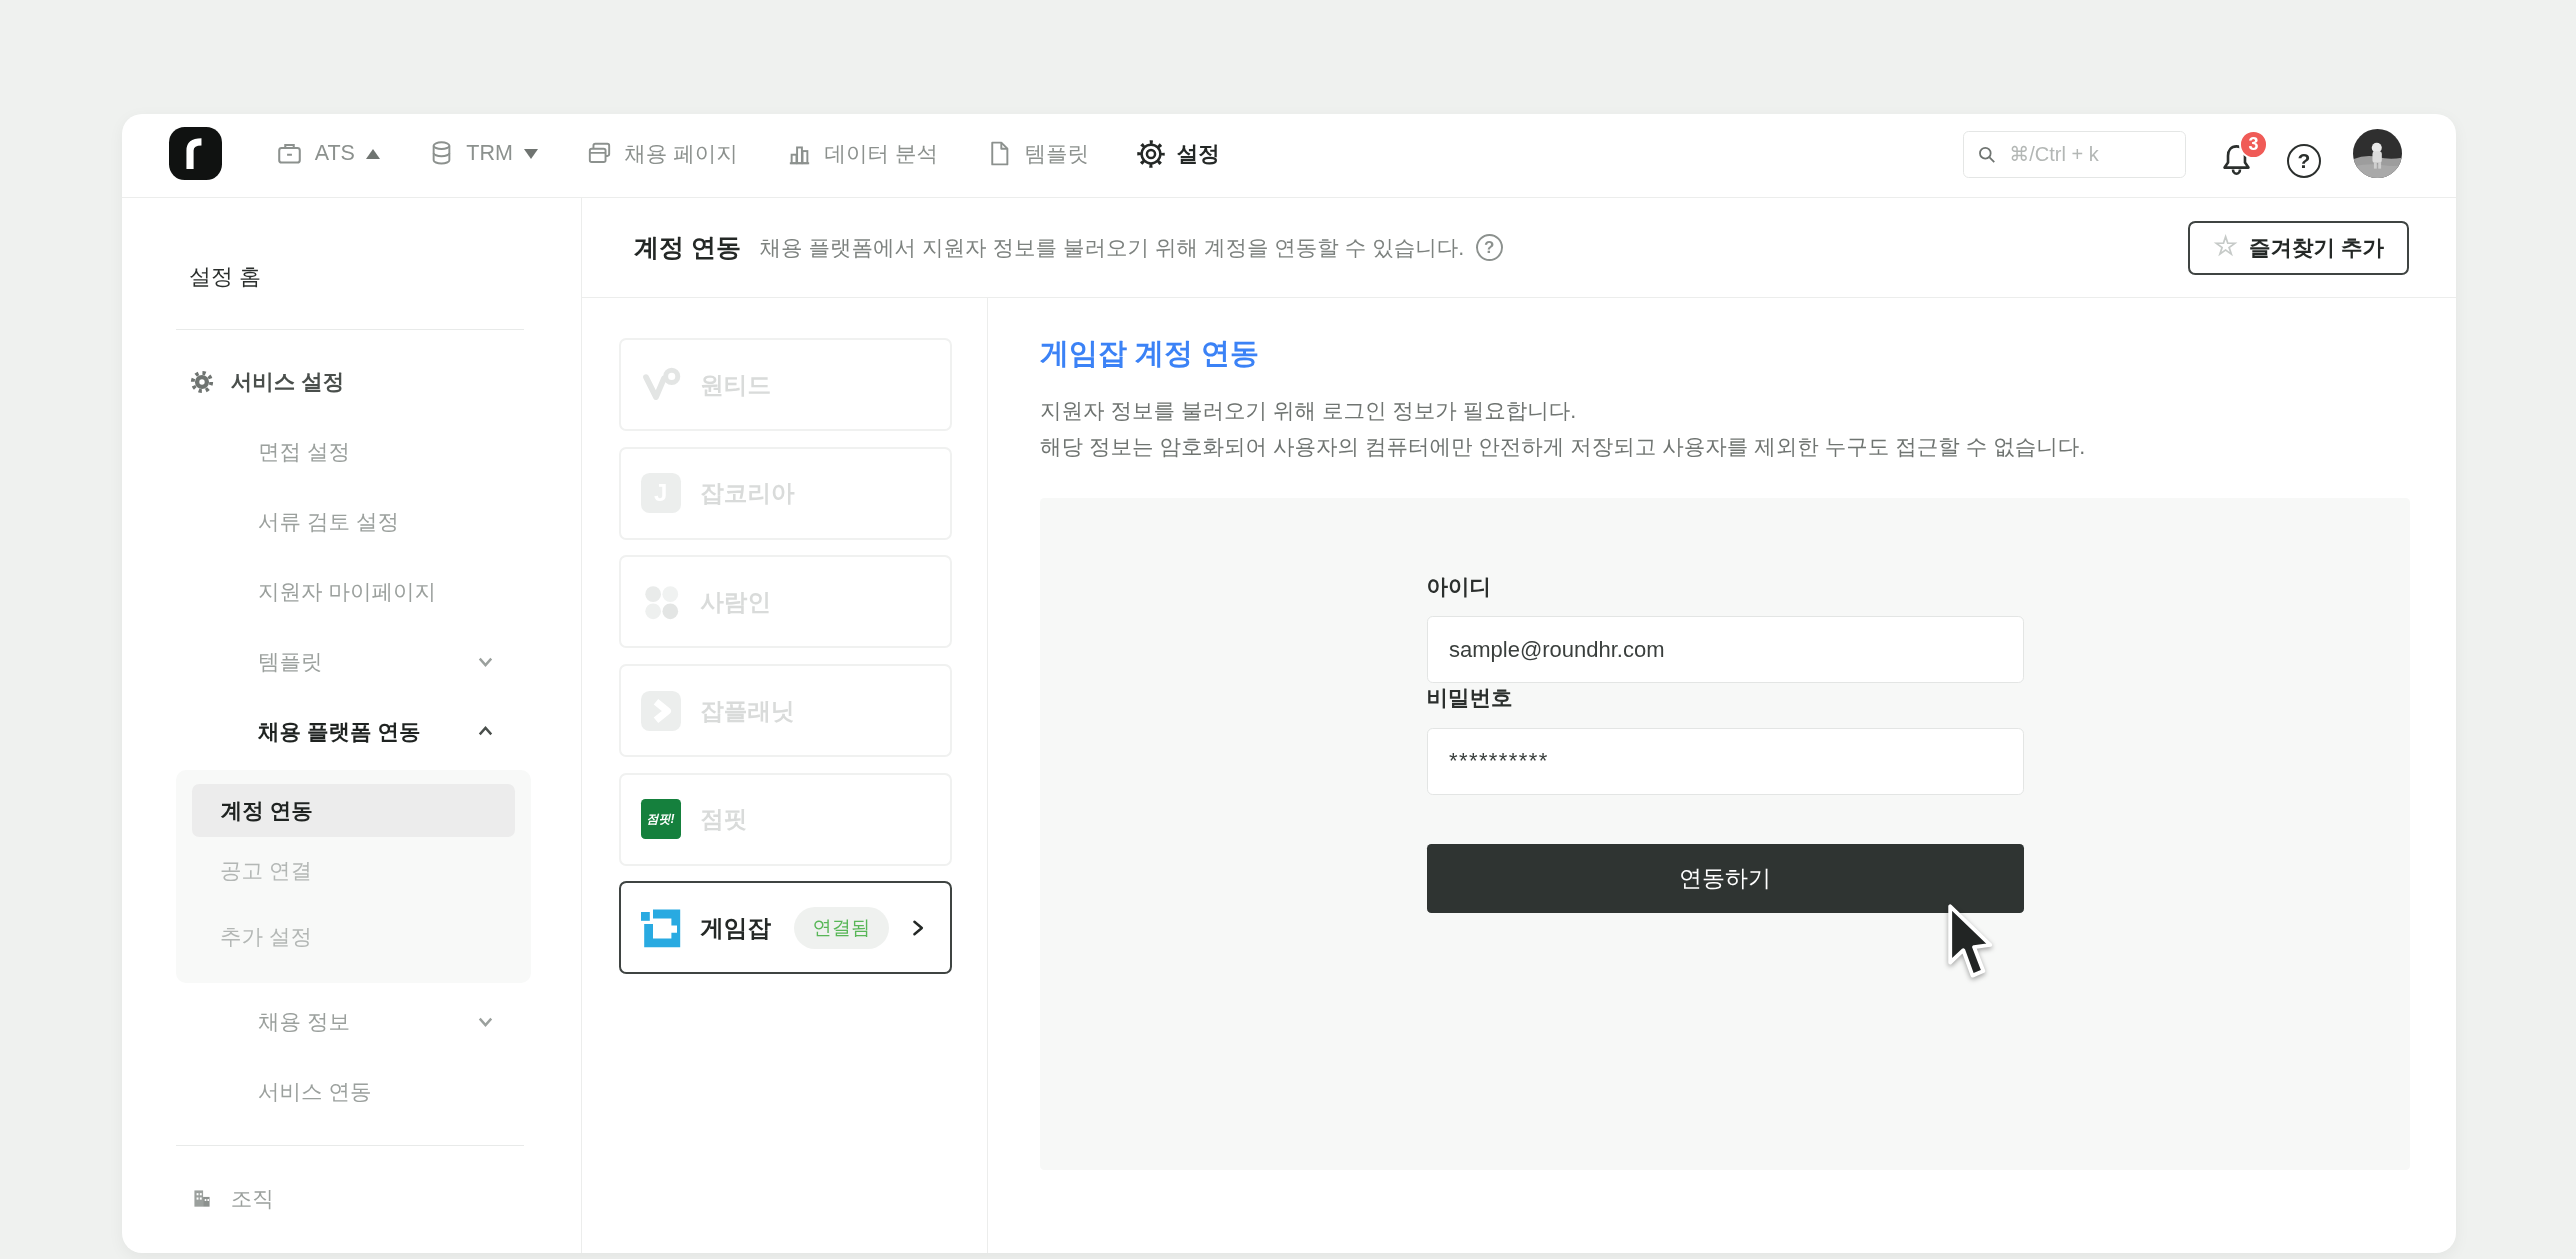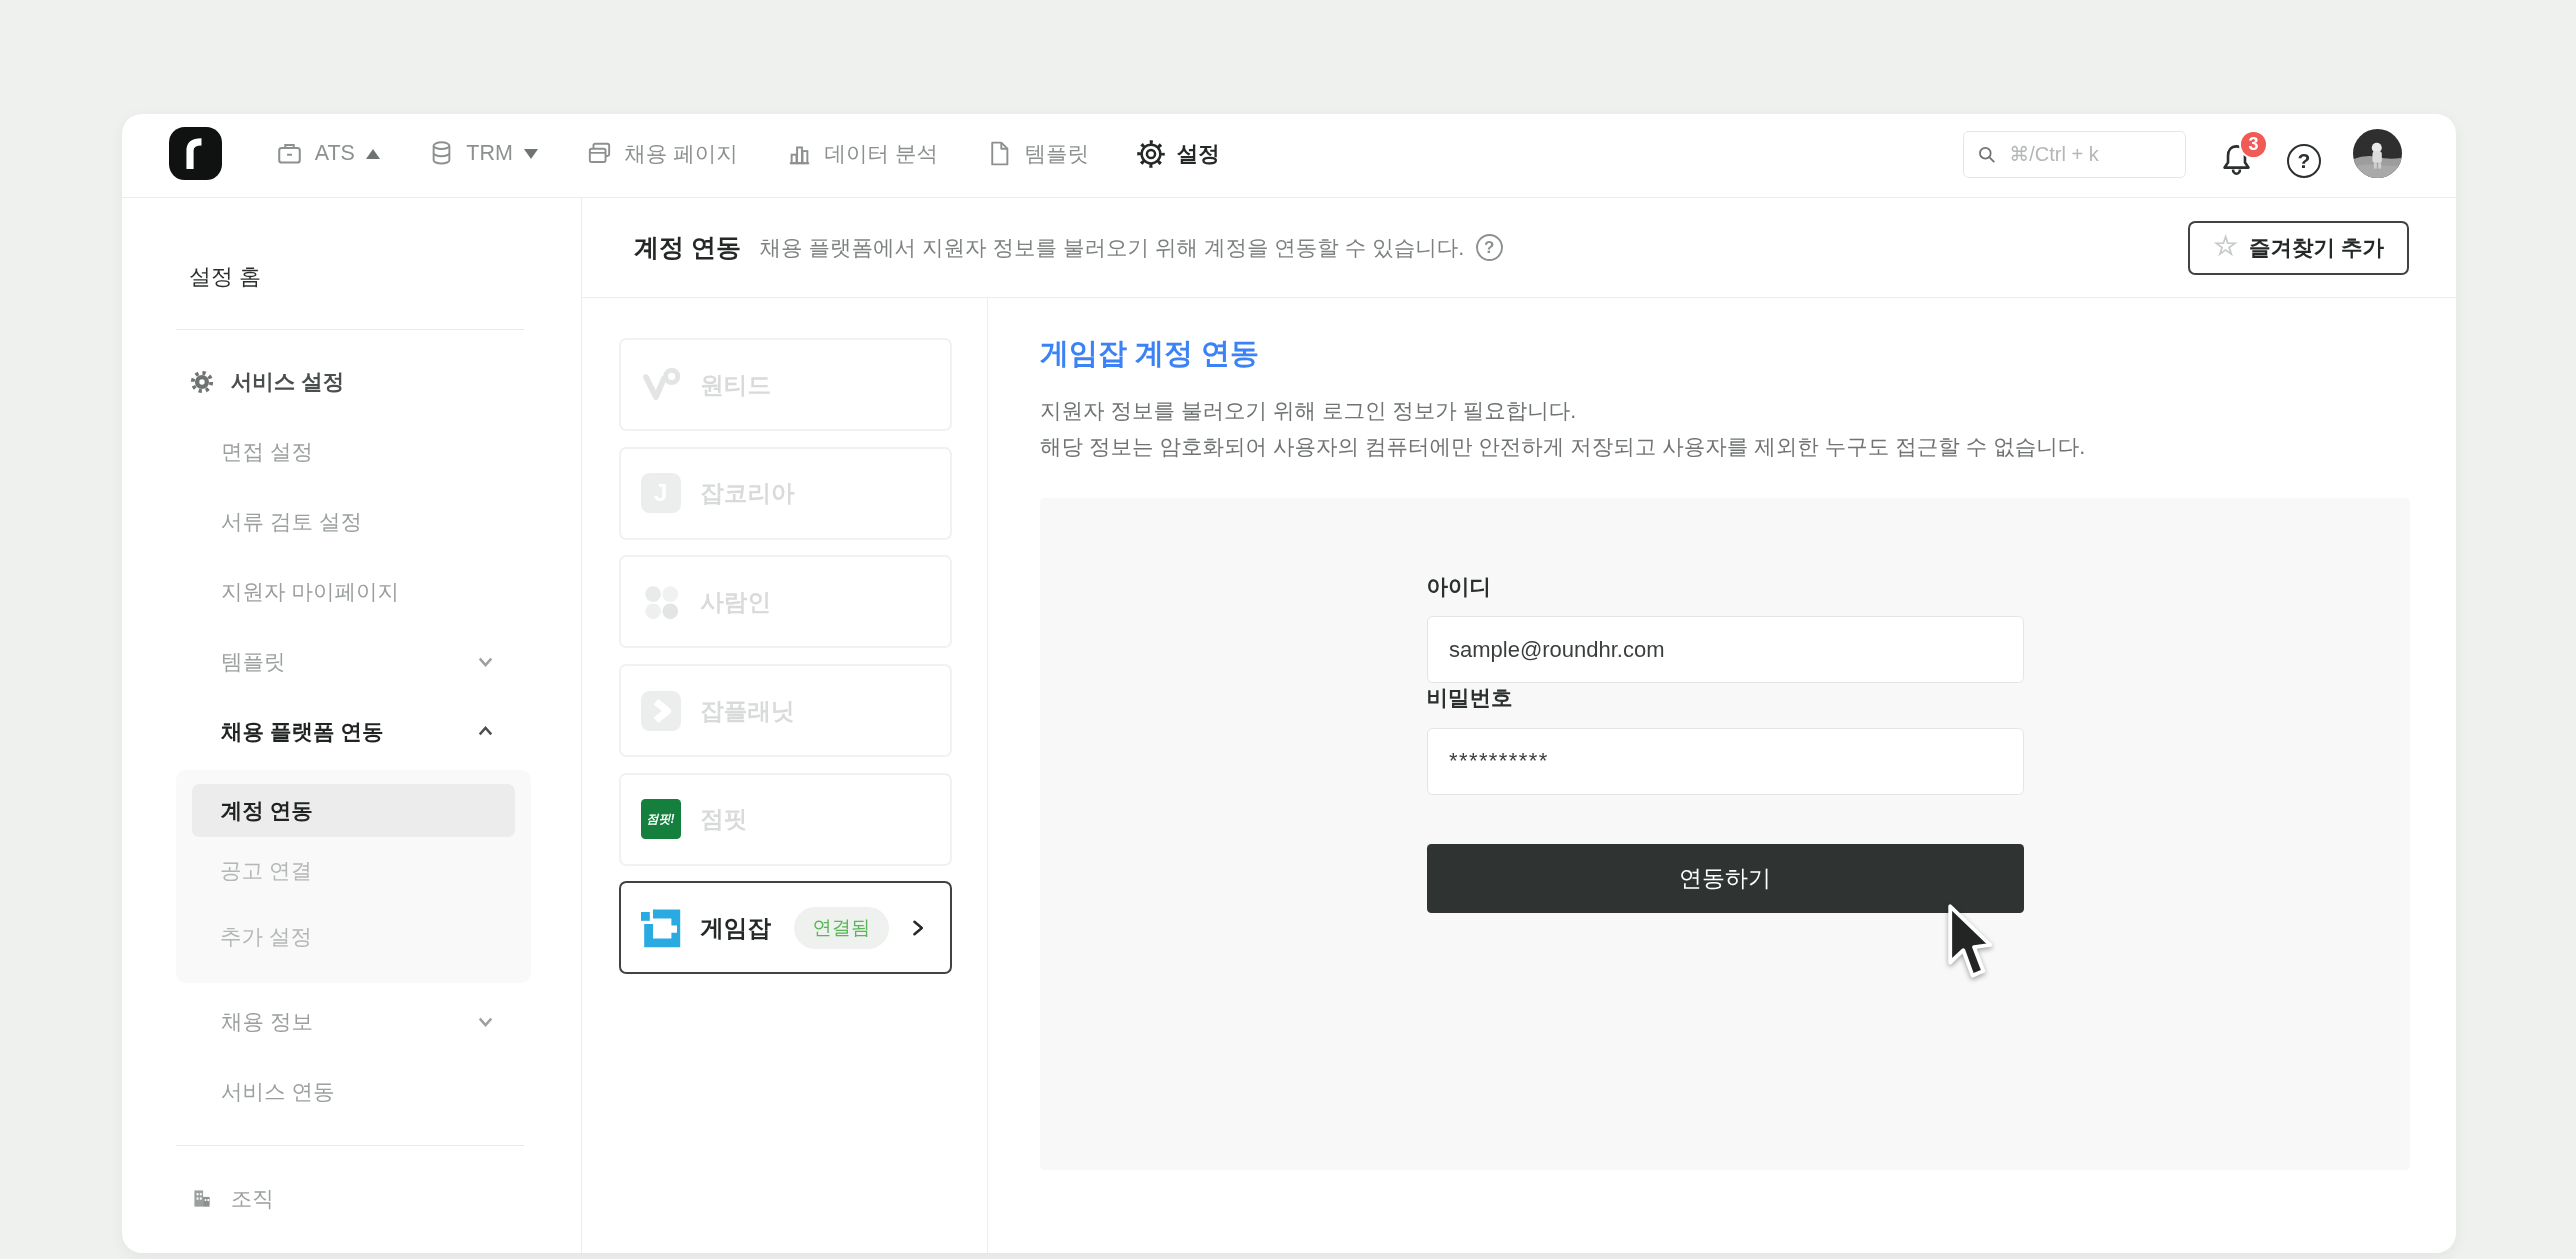--- a/index.html
+++ b/index.html
@@ -24,21 +24,21 @@
   .badge{position:absolute;top:-11.4px;right:-13px;min-width:29px;height:29px;border-radius:14.3px;background:#f05b57;color:#fff;font-size:18px;font-weight:bold;display:flex;align-items:center;justify-content:center;border:2.9px solid #fff;}
   .help-btn{width:34px;height:34px;border-radius:50%;border:2.9px solid #2b2f2d;color:#2b2f2d;font-size:21px;font-weight:bold;display:flex;align-items:center;justify-content:center;}
   .avatar{width:49px;height:49px;border-radius:50%;overflow:hidden;flex:0 0 49px;}
 
   
   .appbody{flex:1;display:flex;min-height:0;}
   .sidebar{flex:0 0 460px;border-right:1.4px solid #ecedec;padding-top:46px;overflow:hidden;}
   .side-head{height:66px;display:flex;align-items:center;padding-left:67px;font-size:22px;color:#2b2f2d;}
   .side-divider{height:1.4px;background:#e8eae9;margin:18.6px 57px 17px 54px;}
   .side-item{height:70px;display:flex;align-items:center;font-size:21.5px;color:#9ba09d;padding-left:67px;gap:15.7px;cursor:default;}
-  .side-item.lvl2{padding-left:99px;}
+  .side-item.lvl2{padding-left:99px;margin-left:37px;}
   .side-item.svc{color:#4a4f4c;font-weight:600;}
   .side-item.bold-dark{color:#1f2321;font-weight:bold;}
   .side-chev{margin-left:auto;margin-right:84px;}
   .side-group{background:#f8f9f8;border-radius:10px;margin:2.9px 50px 2.9px 54px;padding:14.3px 0;}
   .side-group .g-item{height:66px;display:flex;align-items:center;font-size:21.5px;color:#b3b7b5;padding-left:44px;}
   .side-active{background:#ececec;border-radius:7.2px;margin:0 15.7px;height:53px;display:flex;align-items:center;padding-left:29px;font-size:21.5px;color:#1f2321;font-weight:bold;}
 
   .content{flex:1;display:flex;flex-direction:column;min-width:0;}
   .page-head{flex:0 0 100px;display:flex;align-items:center;border-bottom:1.4px solid #ecedec;padding:0 47px 0 52px;}
   .page-title{font-size:25px;font-weight:bold;color:#242826;white-space:nowrap;}

